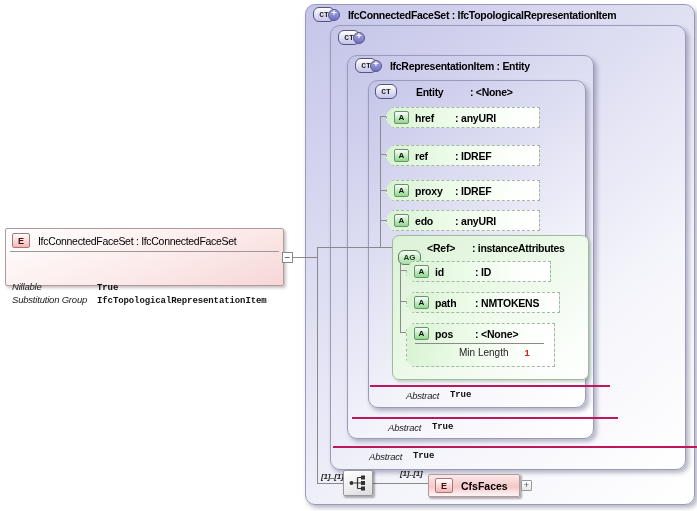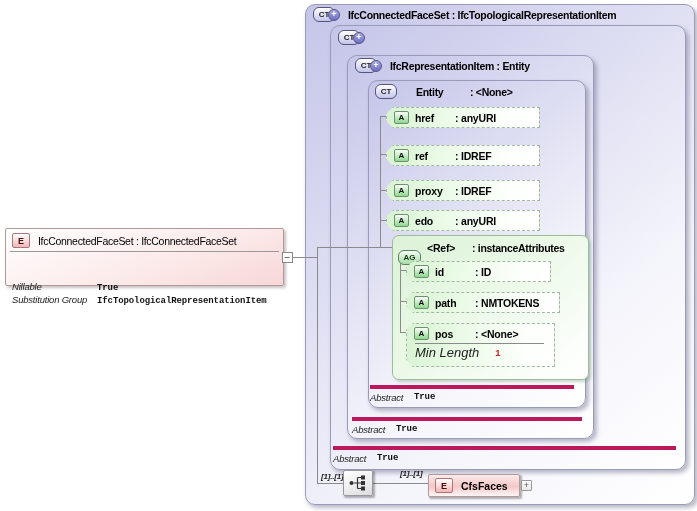--- a/index.html
+++ b/index.html
@@ -12,51 +12,51 @@
     box-shadow:2.5px 3px 4px rgba(100,100,135,.45);}
   .ag-box{position:absolute;border:1px solid #9cbd9c;border-radius:7px;
     background:linear-gradient(140deg,#dcf2d7 0%,#e9f8e5 40%,#fbfefa 85%,#ffffff 100%);
     box-shadow:2px 2px 3px rgba(110,140,110,.35);}
 
   .node-header{position:absolute;display:flex;align-items:center;height:15px;white-space:nowrap;}
   .node-title{font-weight:bold;font-size:10.5px;letter-spacing:-.3px;color:#000;margin-left:7px;}
 
   .ct-icon{position:relative;display:inline-flex;align-items:center;justify-content:center;
     width:20px;height:13px;border:1px solid #54547e;border-radius:6px;
-    background:linear-gradient(180deg,#ffffff,#c4c4ec);font-size:8px;font-weight:bold;color:#222;}
+    background:linear-gradient(180deg,#ffffff,#c4c4ec);font-size:8px;font-weight:bold;color:#222;font-family:Liberation Mono, monospace;}
   .ct-icon.has-plus{margin-right:6px;}
   .ct-plus{position:absolute;right:-6px;top:1px;width:10px;height:10px;border:1px solid #54547e;
     border-radius:50%;background:linear-gradient(180deg,#a8a8e4,#7070c6);color:#fff;
     font-size:9px;line-height:9px;text-align:center;font-weight:bold;}
 
   
   .pill{position:absolute;border:1px dashed #a3b8a3;
     background:linear-gradient(100deg,#d7f3d1 0%,#eafae6 35%,#fcfffb 80%,#ffffff 100%);
     clip-path:polygon(7px 0,100% 0,100% 100%,7px 100%,0 calc(100% - 7px),0 7px);
     box-shadow:1px 1px 2px rgba(100,140,100,.25);}
   .pill-row{display:flex;align-items:center;height:19px;padding-left:7px;}
   .a-icon{width:13px;height:11px;border:1px solid #6e906e;border-radius:2px;flex:0 0 13px;
     background:linear-gradient(180deg,#fbfffb,#8ed88e);font-size:8px;font-weight:bold;color:#111;
     display:flex;align-items:center;justify-content:center;}
   .attr-name{font-weight:bold;font-size:10.5px;letter-spacing:-.2px;margin-left:6px;min-width:40px;color:#000;}
   .attr-type{font-weight:bold;font-size:10.5px;letter-spacing:-.2px;color:#000;}
   .facet-sep{border-top:1px solid #8a8a8a;margin:0 10px 0 8px;}
   .facet-row{display:flex;align-items:center;height:16px;padding-left:8px;}
-  .facet-label{font-style:italic;font-size:13px;color:#222;}
+  .facet-label{font-size:10px;color:#222;margin-left:44px;}
   .facet-value{font-weight:bold;font-size:9.5px;color:#cc2222;margin-left:16px;}
 
   .ag-icon{width:21px;height:13px;border:1px solid #5d805d;border-radius:6px;flex:0 0 21px;
     background:linear-gradient(180deg,#f6fff6,#a6dba6);font-size:8px;font-weight:bold;color:#133913;
     display:flex;align-items:center;justify-content:center;margin-top:20px;}
   .ag-name{font-weight:bold;font-size:10.5px;letter-spacing:-.2px;margin-left:6px;min-width:45px;color:#000;}
 
   .entity-name{min-width:54px;padding-left:12px;}
 
   
-  .abstract-row{position:absolute;border-top:4px solid #be185d;padding-top:3px;display:flex;}
+  .abstract-row{position:absolute;border-top:2px solid #be185d;padding-top:3px;display:flex;padding-left:36px;}
   .prop-label{font-style:italic;font-size:9.5px;color:#222;letter-spacing:-.2px;}
   .abstract-row .prop-label{min-width:44px;}
   .prop-value{font-weight:bold;font-size:9px;color:#111;letter-spacing:-.1px;font-family:Liberation Mono, monospace;}
 
   
   .line{position:absolute;background:#8a8a8a;}
 
   
   .left-box{position:absolute;left:5px;top:228px;width:277px;height:56px;
     border:1px solid #b39a9a;border-radius:2px;

